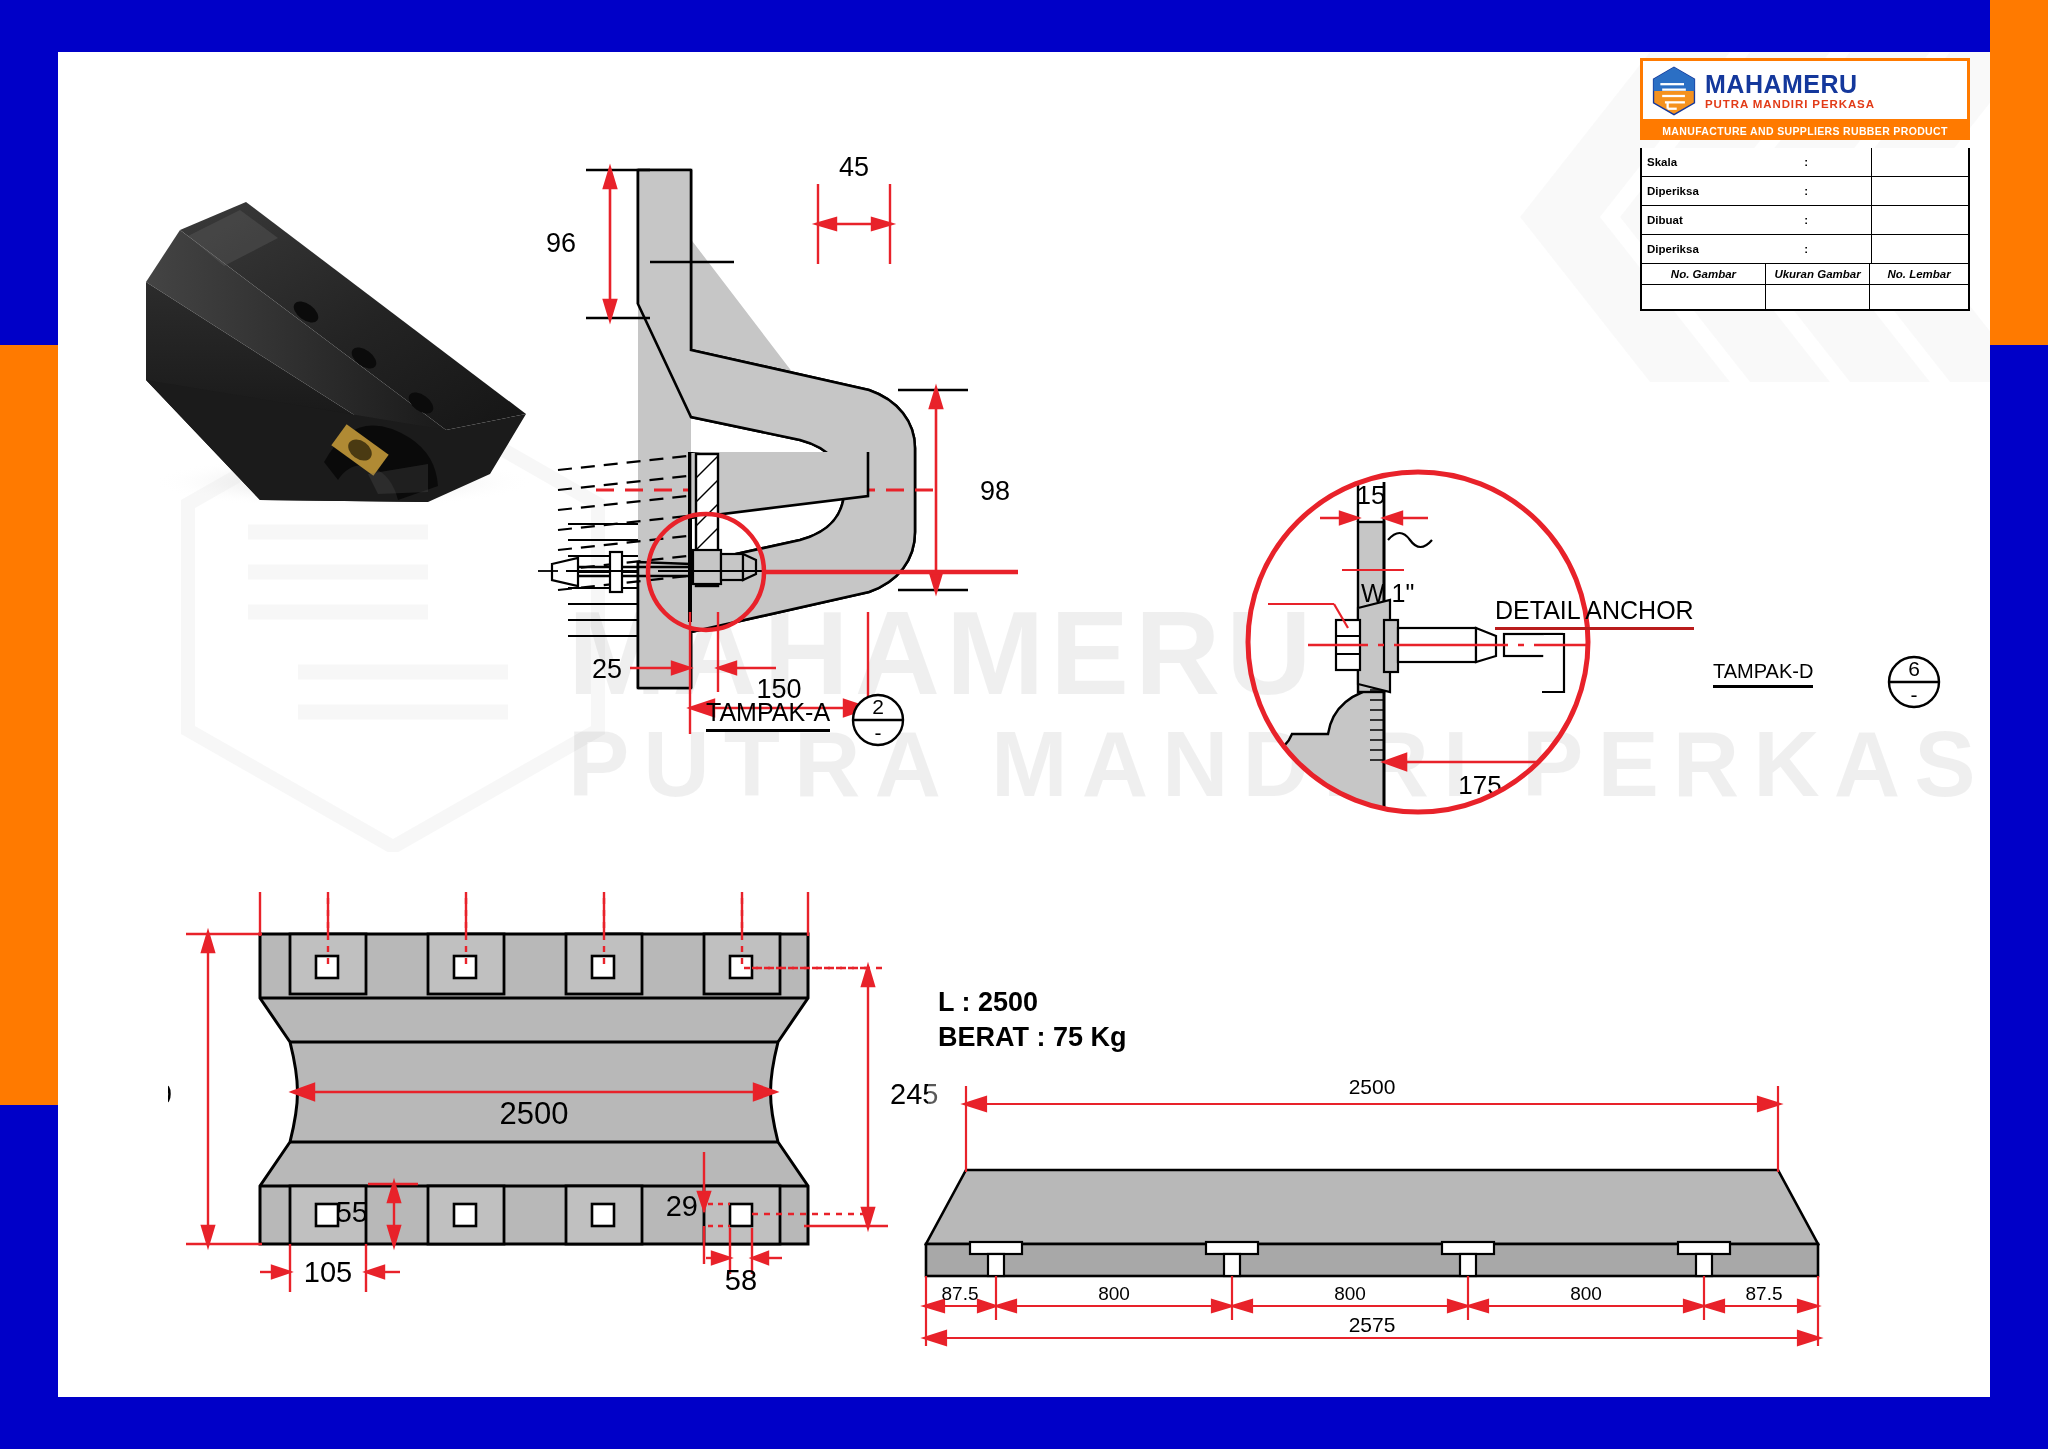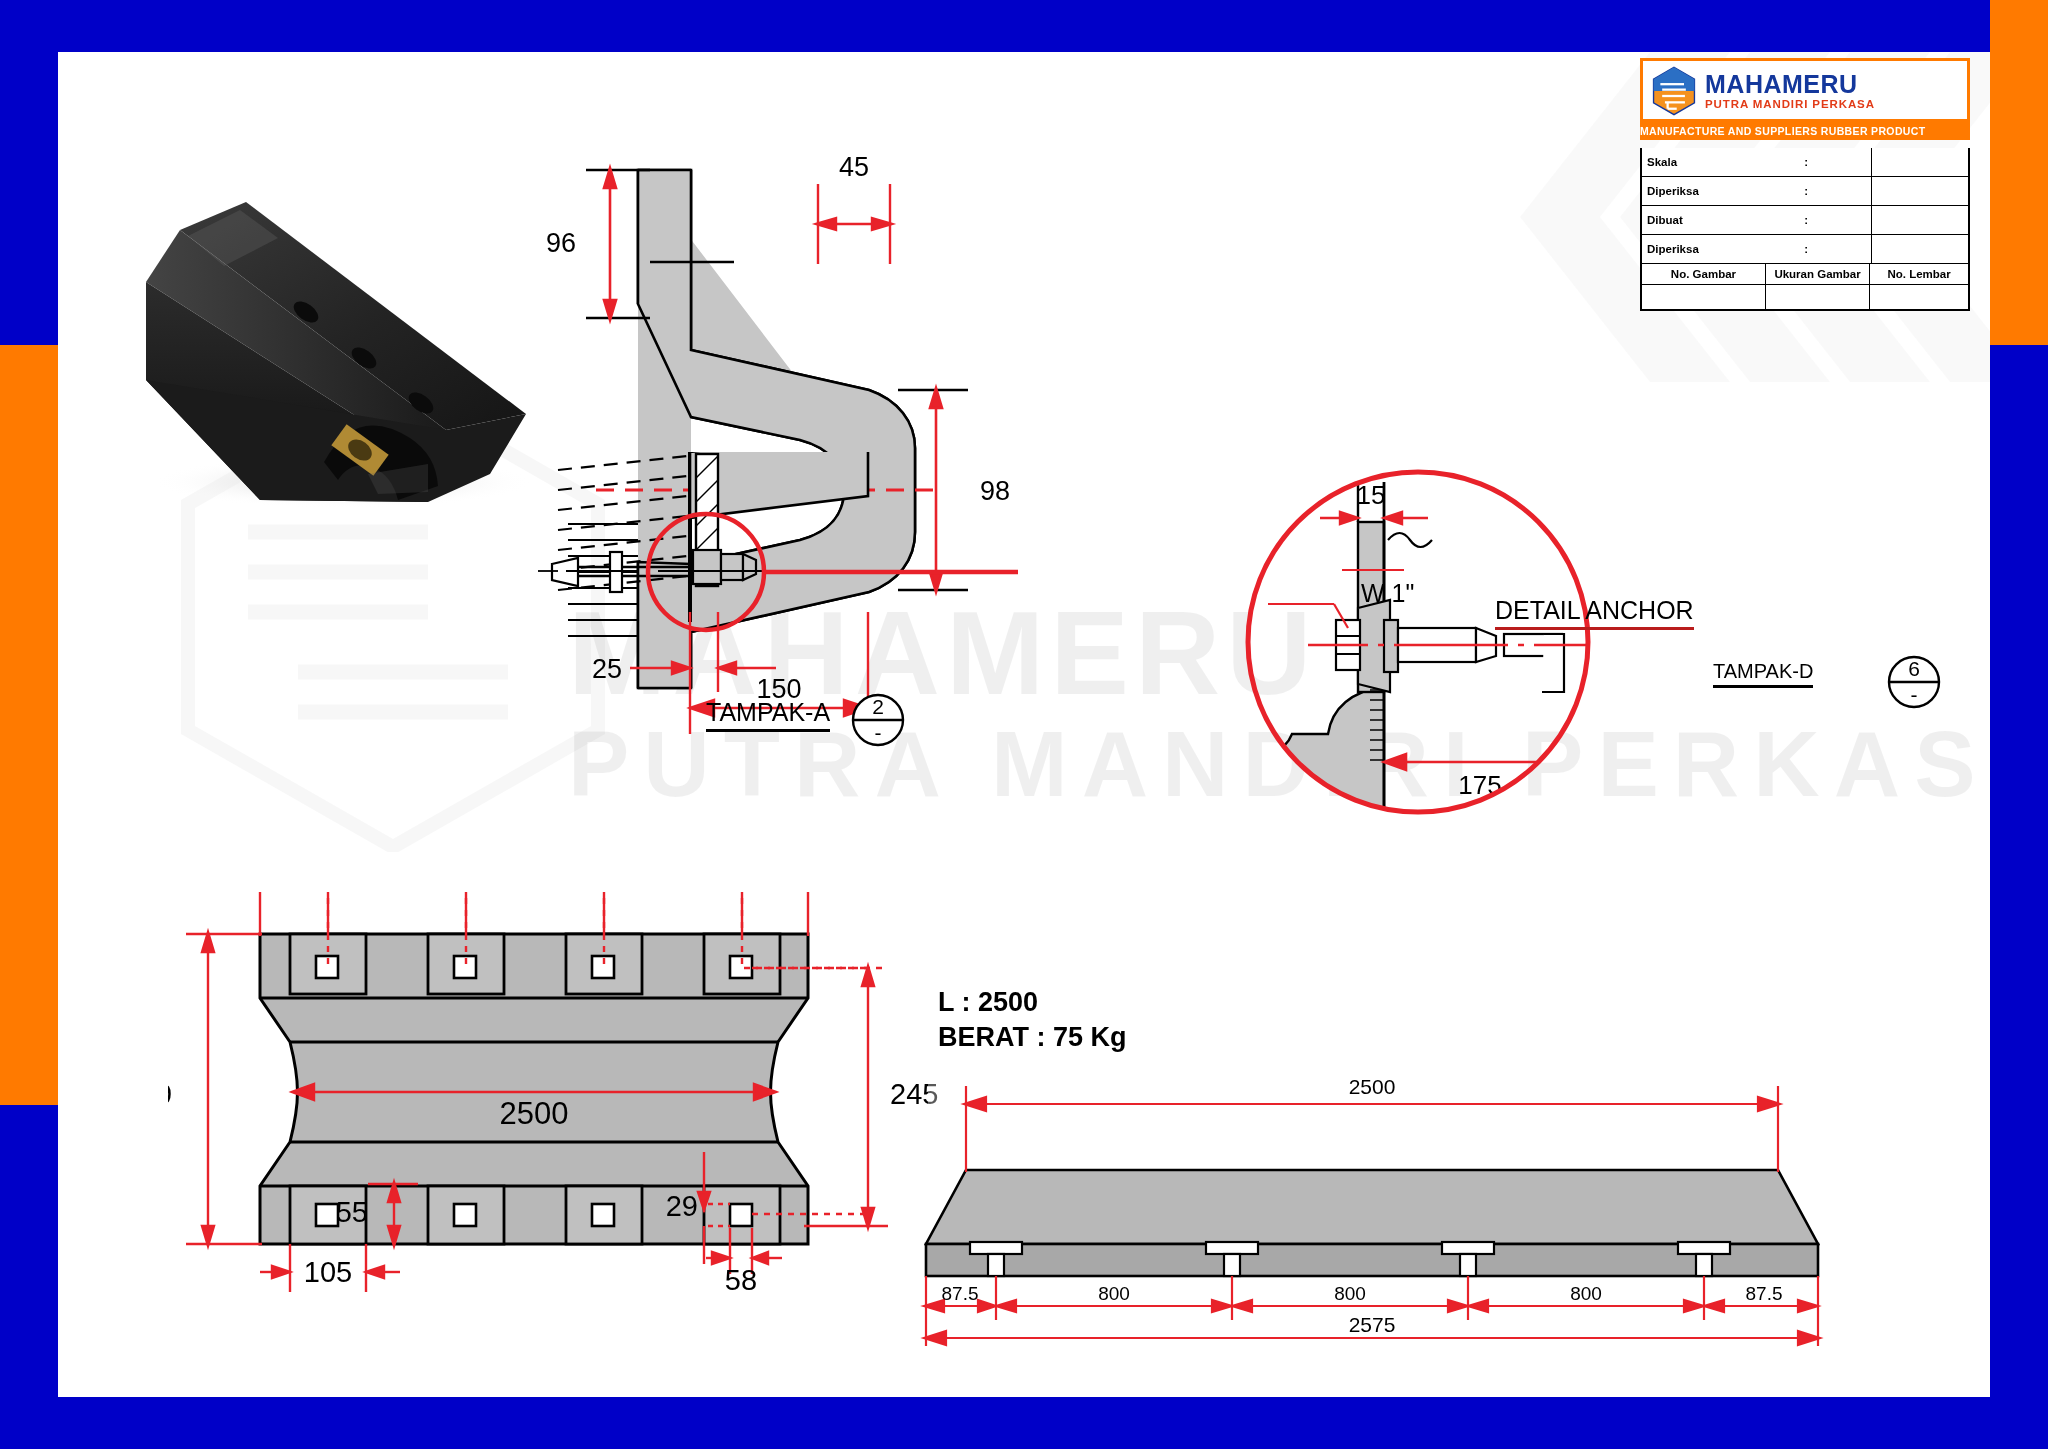--- a/index.html
+++ b/index.html
@@ -61,32 +61,32 @@
     font-size:25px; font-weight:bold; color:#14389c;
     letter-spacing:.5px;
   }
   .logo-sub {
     font-size:11.5px; font-weight:bold; color:#e23b17;
     letter-spacing:.9px; margin-top:2px;
   }
   .logo-strip {
     background:#ff7a00; color:#fff; font-weight:bold;
     font-size:10.5px; letter-spacing:.35px;
-    padding:3px 0 3px 0;
+    text-align:center; padding:3px 0 3px 0;
   }
   .tb-table { border:2px solid #000; border-top:none; margin-top:8px; background:#fff; }
   .tb-title { padding:9px 0 10px 0; text-align:center; border-bottom:2px solid #000; }
   .tb-title .l1 { font-size:23px; font-weight:bold; letter-spacing:.3px; }
   .tb-title .l2 { font-size:23px; font-weight:bold; font-style:italic; letter-spacing:.3px; margin-top:2px;}
   .tb-row { display:flex; border-bottom:1.5px solid #000; height:29px; }
   .tb-row:last-child { border-bottom:none; }
   .tb-lab { flex:1; display:flex; align-items:center; font-size:11.5px; font-weight:bold; padding-left:5px; border-right:1.5px solid #000;}
   .tb-lab .colon { margin-left:auto; padding-right:63px;}
   .tb-val { width:96px; }
-  .tb-hdr { display:flex; border-bottom:1.5px solid #000; height:21px; }
+  .tb-hdr { display:flex; border-bottom:1.5px solid #000; height:21px;font-style:italic; }
   .tb-hdr div { display:flex; align-items:center; justify-content:center; font-size:11.5px; font-weight:bold; border-right:1.5px solid #000;}
   .tb-hdr div:last-child { border-right:none; }
   .tb-blank { display:flex; height:24px; }
   .tb-blank div { border-right:1.5px solid #000; }
   .tb-blank div:last-child { border-right:none; }
   .c1 { width:38%; } .c2 { width:32%; } .c3 { width:30%; }
 
   
   .svg-layer { position:absolute; left:0; top:0; }
   #photo-wrap { position:absolute; left:70px; top:110px; width:420px; height:350px; }

